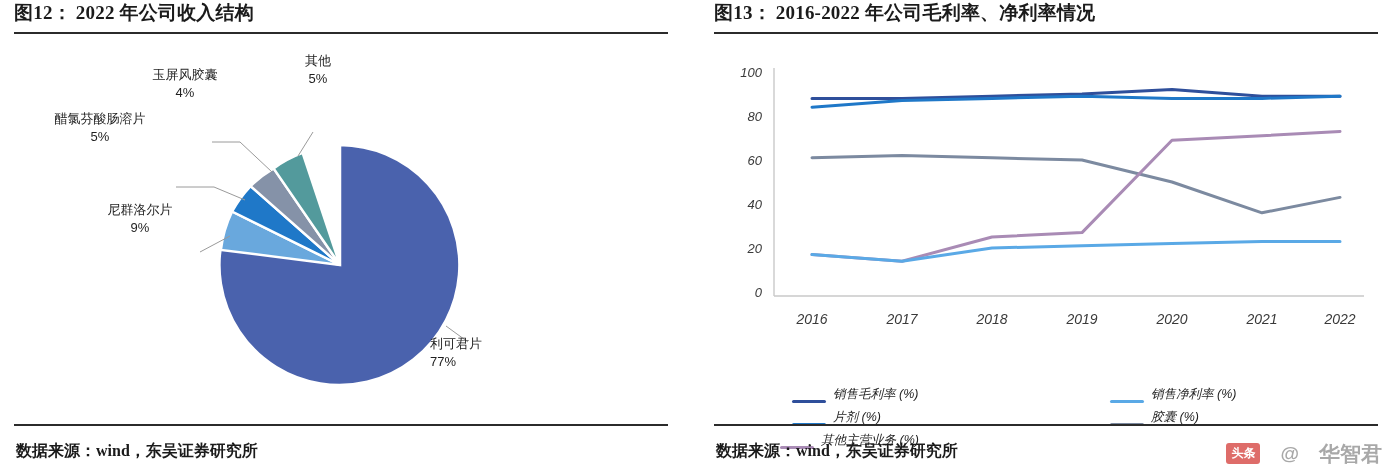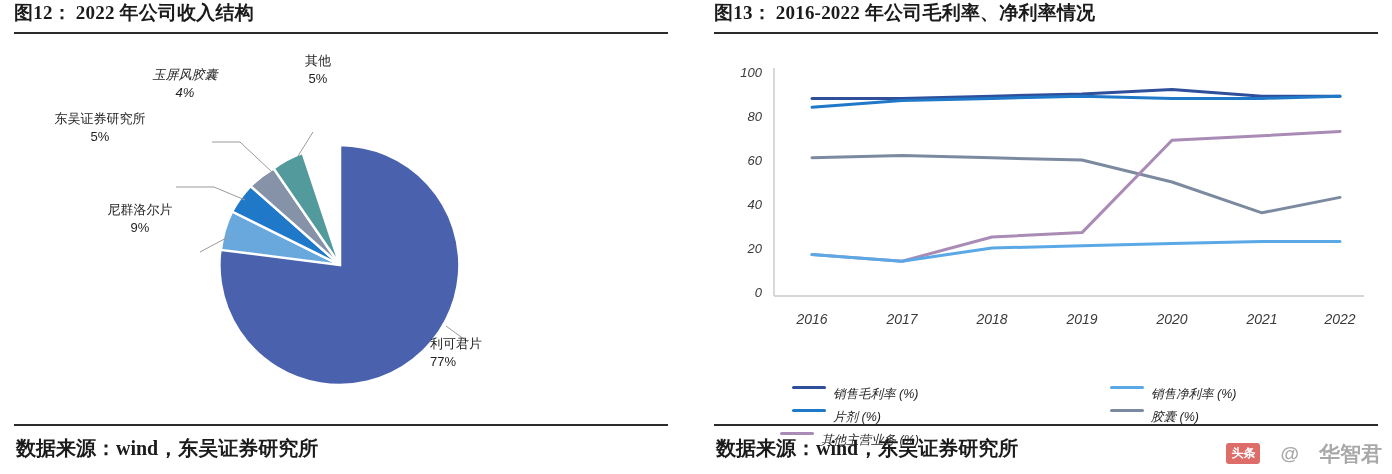--- a/index.html
+++ b/index.html
@@ -33,21 +33,21 @@
     border-top:2px solid #2b2b2b;
   }
   .footer-rule{
     position:absolute;left:14px;right:14px;bottom:48px;
     border-top:2px solid #2b2b2b;
   }
   .source{
     position:absolute;left:16px;bottom:12px;
     font-family:"Liberation Serif", serif;
     font-weight:bold;
-    font-size:20px;
+    font-size:16px;
     color:#1b1b1b;
     white-space:nowrap;
   }
 
   
   .pie-wrap{position:absolute;left:0;top:40px;width:682px;height:350px;}
   .pie-svg{position:absolute;left:0;top:0;}
   .pielabel{
     position:absolute;
     font-size:13px;
@@ -62,21 +62,21 @@
   .line-wrap{position:absolute;left:0;top:42px;width:692px;height:300px;font-style:italic;}
   .line-svg{position:absolute;left:0;top:0;}
   .legend-box{
     position:absolute;left:20px;top:344px;width:656px;height:72px;
   }
   .legend-row{
     position:relative;height:23px;
   }
   .legend-item{
     position:absolute;
-    display:flex;align-items:flex-start;
+    display:flex;align-items:flex-end;
     font-size:12.5px;color:#1f1f1f;
     white-space:nowrap;
   }
   .legend-line{
     display:inline-block;width:34px;height:3px;margin-right:7px;border-radius:2px;
   }
 
   .wm{
     position:absolute;right:10px;bottom:6px;
     display:flex;align-items:center;gap:20px;
@@ -131,24 +131,24 @@
 
       <div class="pielabel" style="left:430px;top:288px;text-align:left;margin-top:7px;">
         <span>利可君片</span>
         <span class="pct">77%</span>
       </div>
       <div class="pielabel" style="left:80px;top:161px;width:120px;">
         <span>尼群洛尔片</span>
         <span class="pct">9%</span>
       </div>
       <div class="pielabel" style="left:24px;top:70px;width:152px;">
-        <span>东吴证券研究所</span>
+        <span>醋氯芬酸肠溶片</span>
         <span class="pct">5%</span>
       </div>
-      <div class="pielabel" style="left:118px;top:26px;width:134px;font-style:italic;">
+      <div class="pielabel" style="left:118px;top:26px;width:134px;">
         <span>玉屏风胶囊</span>
         <span class="pct">4%</span>
       </div>
       <div class="pielabel" style="left:288px;top:12px;width:60px;">
         <span>其他</span>
         <span class="pct">5%</span>
       </div>
     </div>
 
     <div class="footer-rule"></div>

